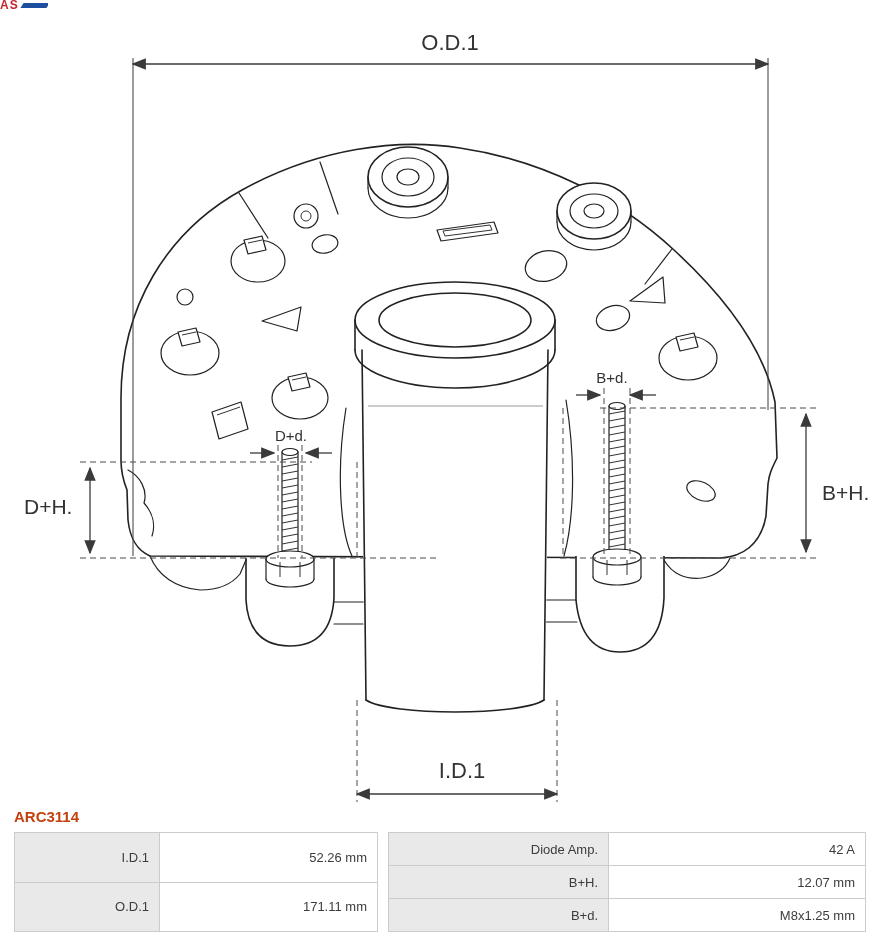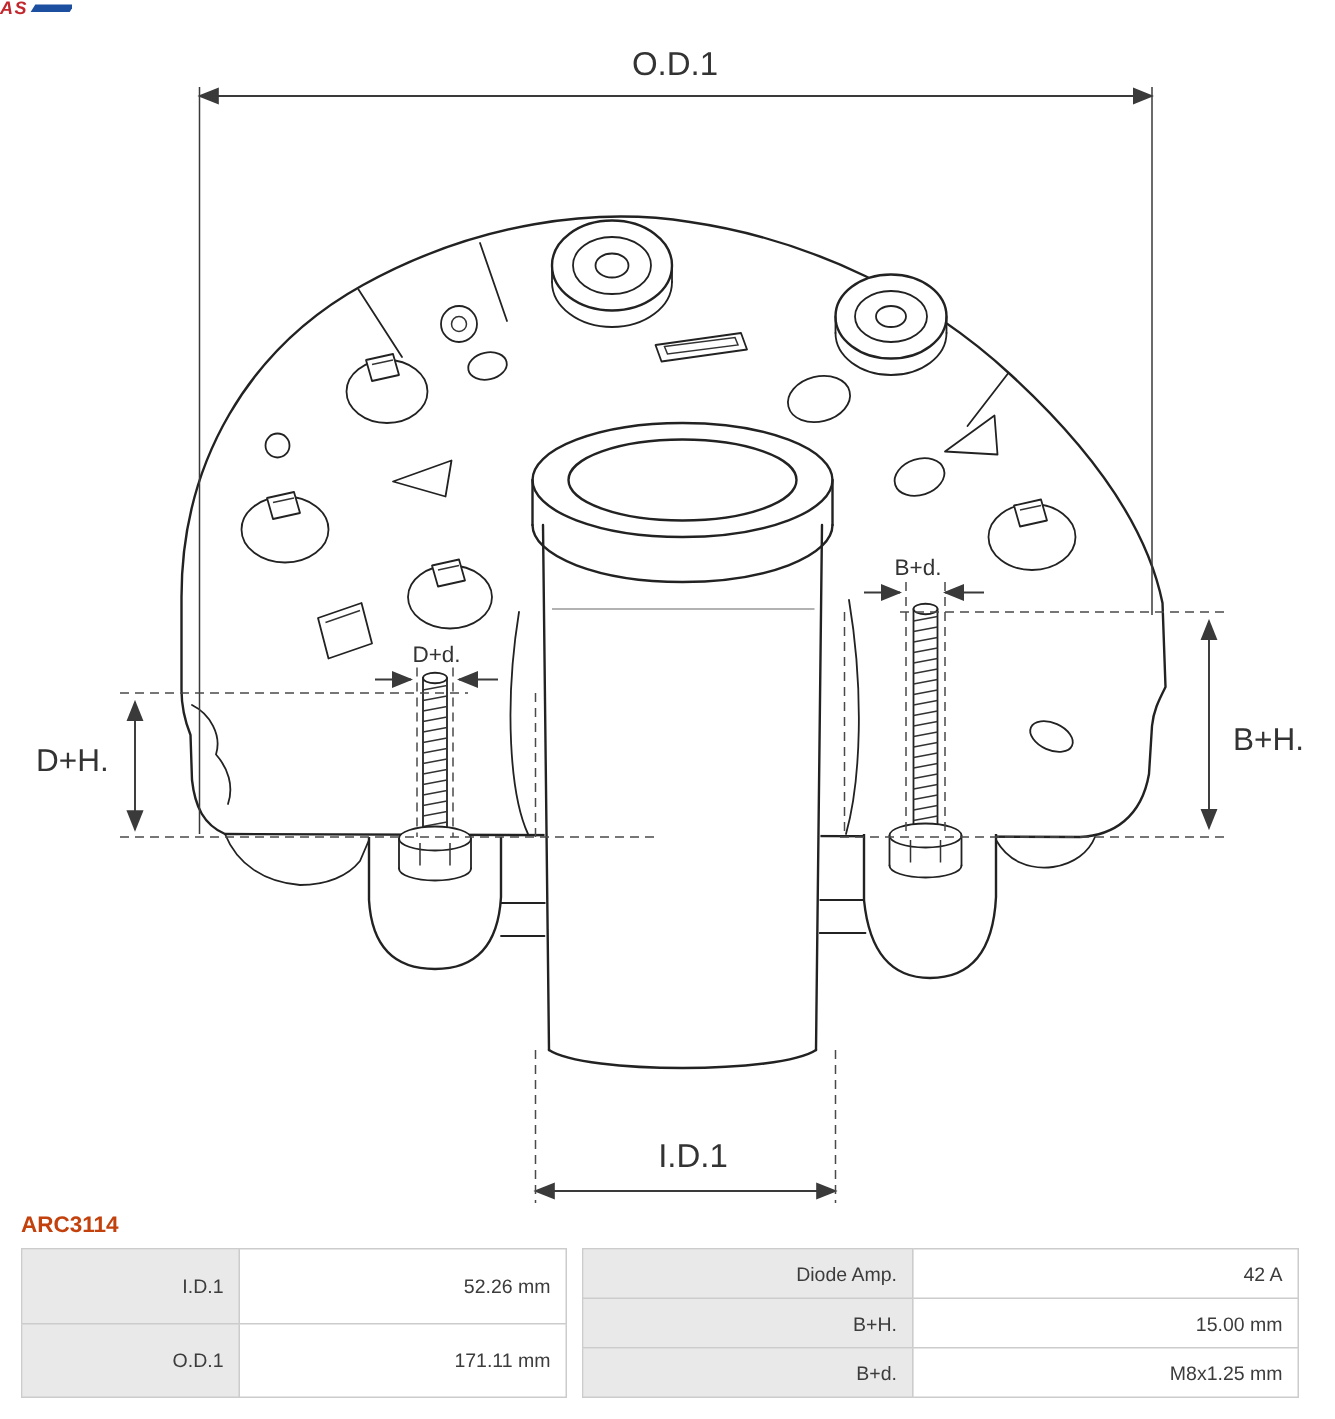--- a/index.html
+++ b/index.html
@@ -1,21 +1,21 @@
 <!DOCTYPE html>
 <html><head>
 <meta charset="utf-8">
 <style>
   html,body{margin:0;padding:0;background:#ffffff;}
   .page{position:relative;width:890px;height:946px;background:#fff;overflow:hidden;
         font-family:"Liberation Sans",sans-serif;}
 
   
   .logo{position:absolute;top:0;left:3;height:11px;display:flex;align-items:flex-start;gap:3px;overflow:hidden;}
-  .logo-text{color:#c2272d;font-weight:bold;font-style:italic;font-size:12px;line-height:10px;letter-spacing:1px;}
+  .logo-text{color:#c2272d;font-weight:bold;font-size:12px;line-height:10px;letter-spacing:1px;}
   .logo-accent{display:inline-block;width:26px;height:5px;background:#1c4fa0;transform:skewX(-32deg);margin-top:3px;}
 
   .diagram{position:relative;width:890px;height:806px;}
   .diagram svg{position:absolute;left:0;top:0;}
 
   svg text{font-family:"Liberation Sans",sans-serif;fill:#333;}
   .dim-big{font-size:22px;}
   .dim-mid{font-size:21px;}
   .dim-small{font-size:15px;}
 
@@ -223,21 +223,21 @@
       </tbody>
     </table>
     <table class="spec right-t">
       <tbody>
         <tr>
           <td class="lbl">Diode Amp.</td>
           <td class="val">42 A</td>
         </tr>
         <tr>
           <td class="lbl">B+H.</td>
-          <td class="val">15.00 mm</td>
+          <td class="val">12.07 mm</td>
         </tr>
         <tr>
           <td class="lbl">B+d.</td>
           <td class="val">M8x1.25 mm</td>
         </tr>
       </tbody>
     </table>
   </div>
 
 </div>

